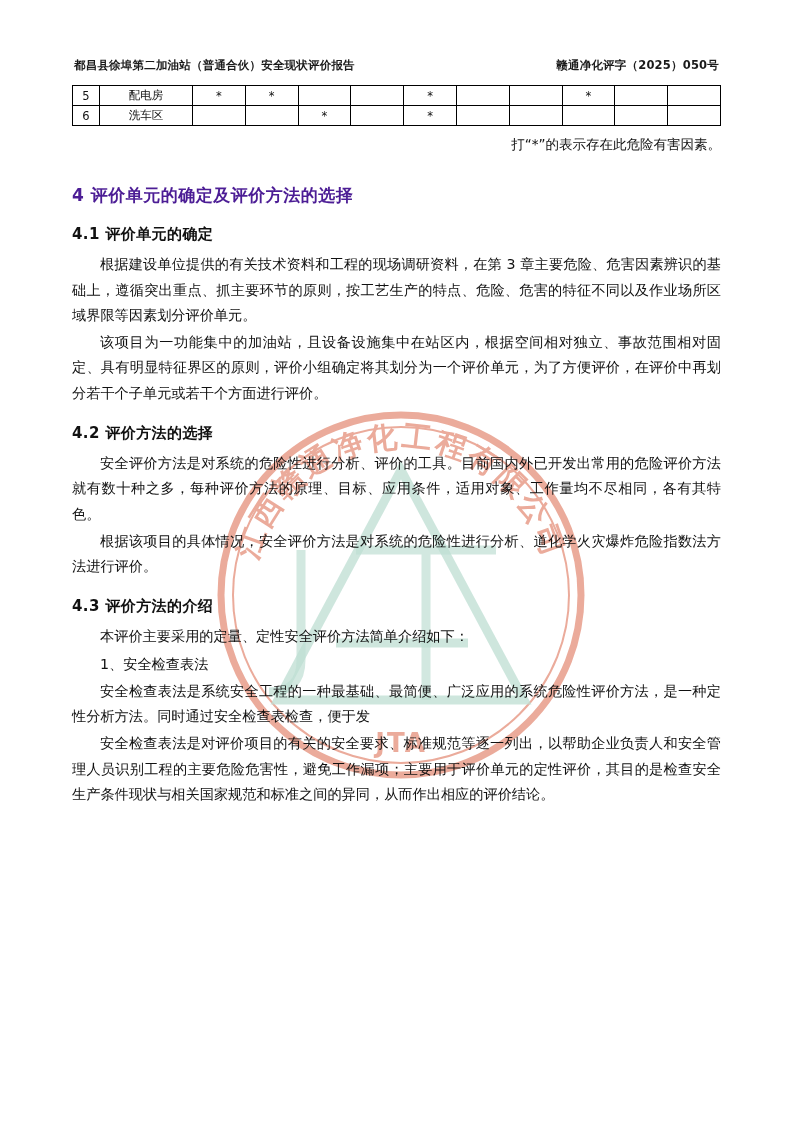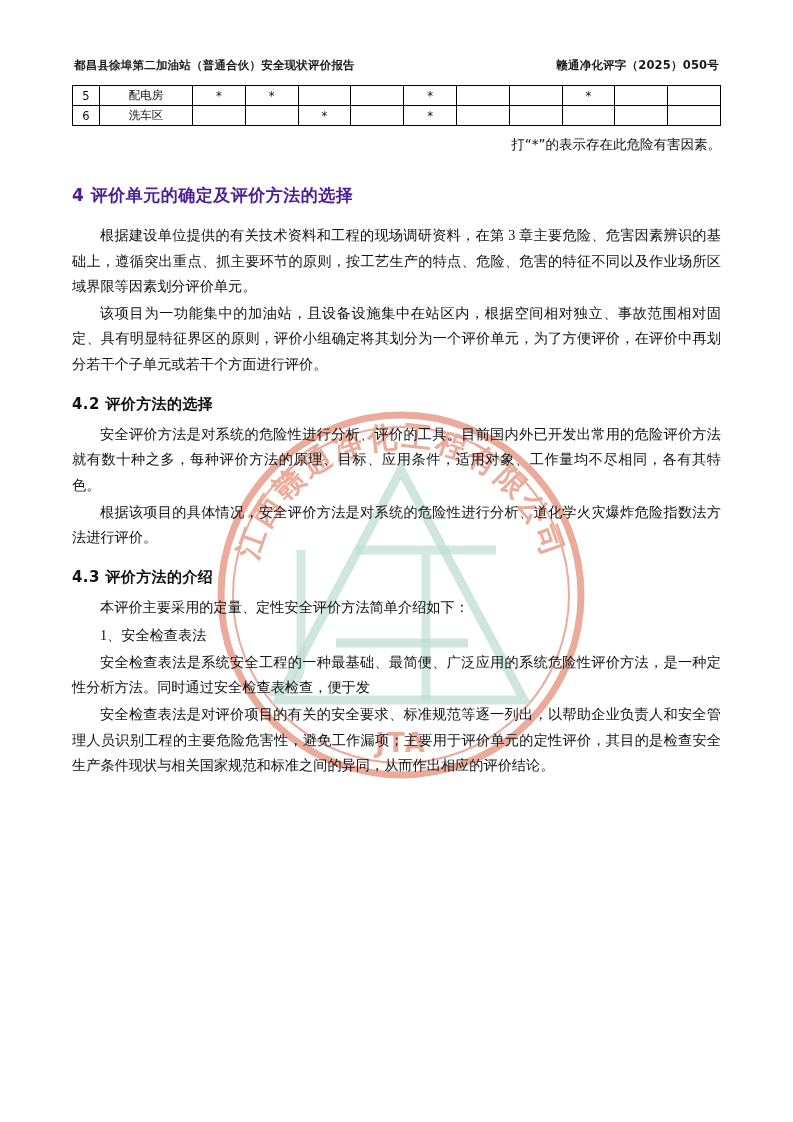--- a/index.html
+++ b/index.html
@@ -88,21 +88,20 @@
   }
 
   p.body {
     font-size: 14.2px;
     color: #111;
     line-height: 1.78;
     margin: 0 0 2px 0;
     text-indent: 28px;
     text-align: justify;
     text-justify: inter-ideograph;
-    font-family: Liberation Serif, serif;
   }
 
   .page-number {
     position: absolute;
     left: 0;
     right: 0;
     bottom: 42px;
     text-align: center;
     font-size: 12px;
     color: #111;
@@ -185,20 +184,21 @@
           <td class="mark"></td>
           <td class="mark"></td>
         </tr>
       </tbody>
     </table>
 
     <p class="table-note">打“*”的表示存在此危险有害因素。</p>
 
     <h1 class="h-sec">4 评价单元的确定及评价方法的选择</h1>
 
+    <h2 class="h-sub">4.1 评价单元的确定</h2>
     <p class="body">根据建设单位提供的有关技术资料和工程的现场调研资料，在第 3 章主要危险、危害因素辨识的基础上，遵循突出重点、抓主要环节的原则，按工艺生产的特点、危险、危害的特征不同以及作业场所区域界限等因素划分评价单元。</p>
     <p class="body">该项目为一功能集中的加油站，且设备设施集中在站区内，根据空间相对独立、事故范围相对固定、具有明显特征界区的原则，评价小组确定将其划分为一个评价单元，为了方便评价，在评价中再划分若干个子单元或若干个方面进行评价。</p>
 
     <h2 class="h-sub">4.2 评价方法的选择</h2>
     <p class="body">安全评价方法是对系统的危险性进行分析、评价的工具。目前国内外已开发出常用的危险评价方法就有数十种之多，每种评价方法的原理、目标、应用条件，适用对象、工作量均不尽相同，各有其特色。</p>
     <p class="body">根据该项目的具体情况，安全评价方法是对系统的危险性进行分析、道化学火灾爆炸危险指数法方法进行评价。</p>
 
     <h2 class="h-sub">4.3 评价方法的介绍</h2>
     <p class="body">本评价主要采用的定量、定性安全评价方法简单介绍如下：</p>
     <p class="body">1、安全检查表法</p>

